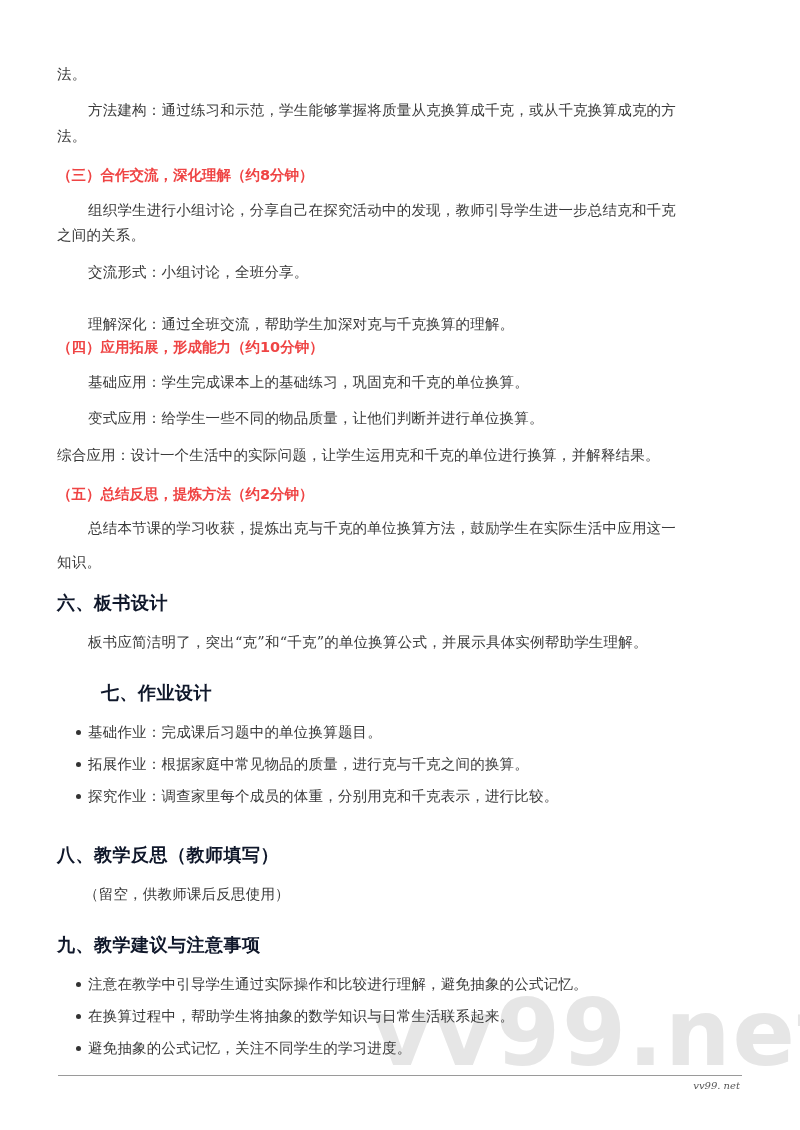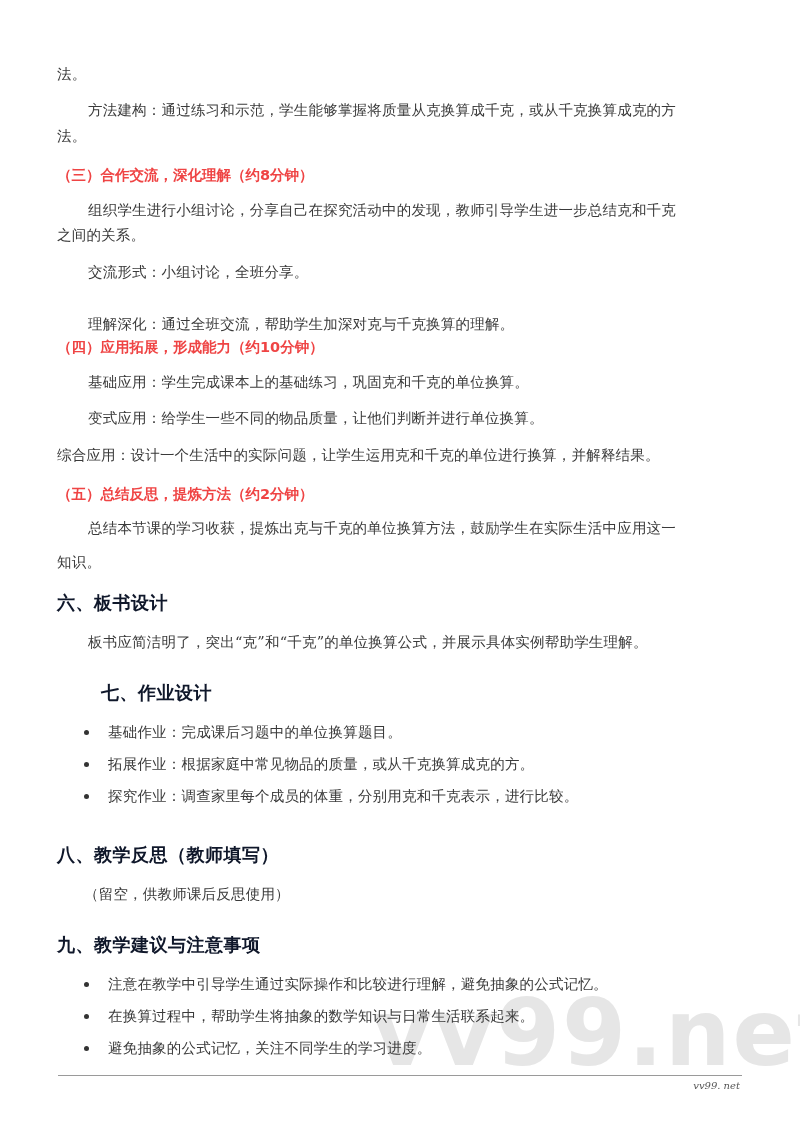--- a/index.html
+++ b/index.html
@@ -39,25 +39,24 @@
     }
     .heading {
       font-size: 18px;
       font-weight: bold;
       color: #0f172a;
       font-family: "DejaVu Sans", "Liberation Sans", sans-serif;
       letter-spacing: 0.5px;
     }
     .bullet-row {
       position: absolute;
-      left: 84px;
+      left: 76px;
       white-space: nowrap;
       display: flex;
       align-items: center;
-      gap: 12px;
     }
     .bullet-dot {
       display: inline-block;
       width: 5px;
       height: 5px;
       border-radius: 50%;
       background: #333333;
       margin-right: 7px;
     }
     .watermark {
@@ -123,21 +122,21 @@
     <div class="abs heading" style="left:57px; top:591px;">六、板书设计</div>
     <div class="abs body-text" style="left:88px; top:632px;">板书应简洁明了，突出“克”和“千克”的单位换算公式，并展示具体实例帮助学生理解。</div>
 
     <div class="abs heading" style="left:57px; top:681px;margin-left:44px;">七、作业设计</div>
     <div class="bullet-row body-text" style="top:722px;">
       <span class="bullet-dot"></span>
       <span>基础作业：完成课后习题中的单位换算题目。</span>
     </div>
     <div class="bullet-row body-text" style="top:754px;">
       <span class="bullet-dot"></span>
-      <span>拓展作业：根据家庭中常见物品的质量，或从千克换算成克的方。</span>
+      <span>拓展作业：根据家庭中常见物品的质量，进行克与千克之间的换算。</span>
     </div>
     <div class="bullet-row body-text" style="top:786px;">
       <span class="bullet-dot"></span>
       <span>探究作业：调查家里每个成员的体重，分别用克和千克表示，进行比较。</span>
     </div>
 
     <div class="abs heading" style="left:57px; top:843px;">八、教学反思（教师填写）</div>
     <div class="abs body-text" style="left:84px; top:884px;">（留空，供教师课后反思使用）</div>
 
     <div class="abs heading" style="left:57px; top:933px;">九、教学建议与注意事项</div>

